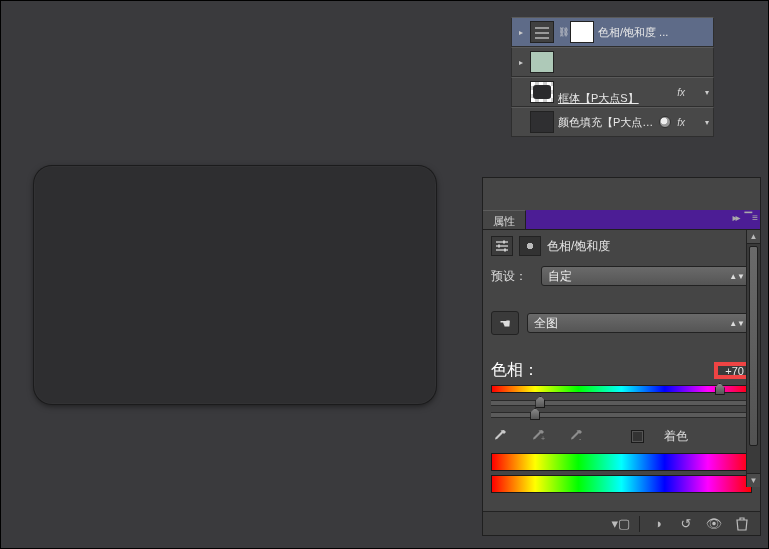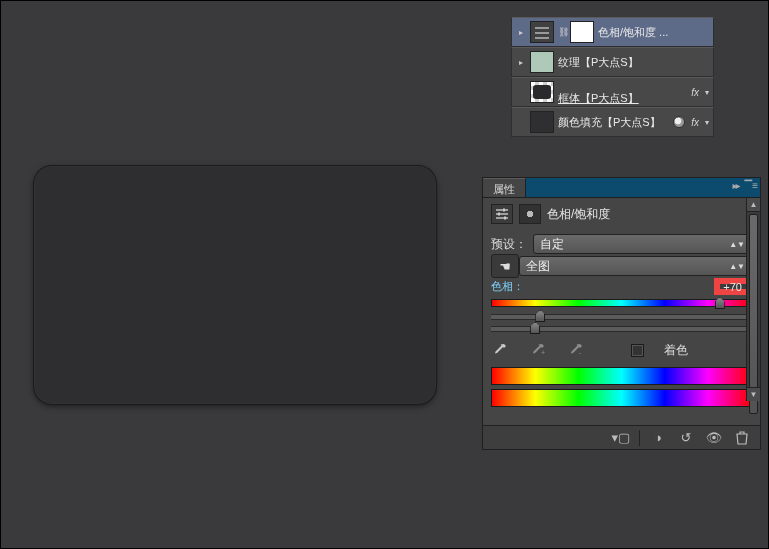--- a/index.html
+++ b/index.html
@@ -81,43 +81,44 @@
   .thumb.checker::after{
     content:""; position:absolute; inset:3px 2px 3px 2px;
     background:#2a2a2c; border-radius:3px;
   }
   .thumb.solid { background: #2f2f31; }
   .layer-name {
     flex: 1; color: #e8e8e8; font-size: 11px;
     white-space: nowrap; overflow: hidden; text-overflow: ellipsis;
   }
   .layer-name.underlined { text-decoration: underline; margin-top: 12px; }
-  .fx { color: #d3d3d3; font-size: 10px; font-style: italic; margin-right:2px;}
+  .fx { color: #d3d3d3; font-size: 10px; font-style: italic; margin-right:16px;}
   .fx-chev { color:#ccc; font-size:8px; }
   .vis-dot {
     width:12px; height:12px; border-radius:50%;
     background: radial-gradient(circle at 40% 40%, #eee 0 40%, #999 42% 100%);
     border:1px solid #333;
     margin-right:2px;
   }
 
   
   .props {
     position: absolute;
     left: 481px; top: 176px;
     width: 279px;
     background: #454545;
     border: 1px solid #1f1f1f;
   }
   .props-tabbar {
     height: 20px;
-    background: #0c4a6e;
+    background: #4c1d95;
     border-bottom: 1px solid #1f1f1f;
     display:flex; align-items:stretch;
     position: relative;
+    margin-top: 32px;
   }
   .props-tab {
     padding: 2px 10px 0;
     background:#454545;
     border-right:1px solid #1f1f1f;
     border-top:1px solid #5c5c5c;
     color:#ddd; font-size:11px;
     display:flex; align-items:center;
   }
   .props-menu {
@@ -136,44 +137,44 @@
     width:22px; height:20px; background:#3c3c3c;
     border:1px solid #222; display:flex; align-items:center; justify-content:center;
   }
   .adj-icon2 {
     width:22px; height:20px; background:#323232;
     border:1px solid #222;
     background-image: radial-gradient(circle at 50% 50%, #bbb 0 3px, transparent 3px);
   }
   .adj-title { font-size:12px; color:#e6e6e6; }
 
-  .row { display:flex; align-items:center; gap:0; margin-bottom:0; }
+  .row { display:flex; align-items:center; gap:8px; margin-bottom:25px; }
   .label { width:42px; color:#dcdcdc; font-size:12px; }
   .select {
     flex:1; height:20px;
     background: linear-gradient(#6a6a6a,#555);
     border:1px solid #222; border-radius:3px;
     color:#eee; font-size:12px;
     display:flex; align-items:center; justify-content:space-between;
     padding:0 6px;
   }
   .select .arrow { font-size:8px; color:#ddd; }
   .finger-icon {
     width:28px; height:24px;
     background:#3a3a3a; border:1px solid #222; border-radius:3px;
     display:flex; align-items:center; justify-content:center;
     color:#ddd; font-size:13px;
   }
 
   .slider-block { margin-bottom:8px; }
   .slider-head { display:flex; justify-content:space-between; align-items:center; margin-bottom:4px;}
-  .slider-head .name { color:#7dd3fc; font-size:11px; }
+  .slider-head .name { color:#ffffff; font-size:16px; }
   .valbox {
     width:38px; height:17px; background:#3b3b3b;
-    border:6px solid #ef4444; color:#eaeaea; font-size:11px;
+    border:4px solid #ef4444; color:#eaeaea; font-size:11px;
     display:flex; align-items:center; justify-content:flex-end;
     padding:0 4px;
   }
   .track {
     height:8px; border:1px solid #1c1c1c;
     position:relative; margin-bottom:2px;
   }
   .hue-track { background: linear-gradient(90deg,
     #ff0000,#ffff00,#00ff00,#00ffff,#0000ff,#ff00ff,#ff0000);}
   .grey-track { background:#5b5b5b; height:4px; border:none; box-shadow:0 1px 0 #2a2a2a, 0 -1px 0 #2a2a2a;}
@@ -232,21 +233,20 @@
     <span class="expander">▸</span>
     <div class="thumb adj sliders"></div>
     <span class="link-icn">⛓</span>
     <div class="mask"></div>
     <span class="layer-name">色相/饱和度 ...</span>
   </div>
 
   <div class="layer-row">
     <span class="expander">▸</span>
     <div class="thumb texture"></div>
-    <span class="layer-name">纹理【P大点S】</span>
   </div>
 
   <div class="layer-row">
     <span style="width:10px"></span>
     <div class="thumb checker"></div>
     <span class="layer-name underlined">框体【P大点S】</span>
     <span class="fx">fx</span>
     <span class="fx-chev">▾</span>
   </div>
 

